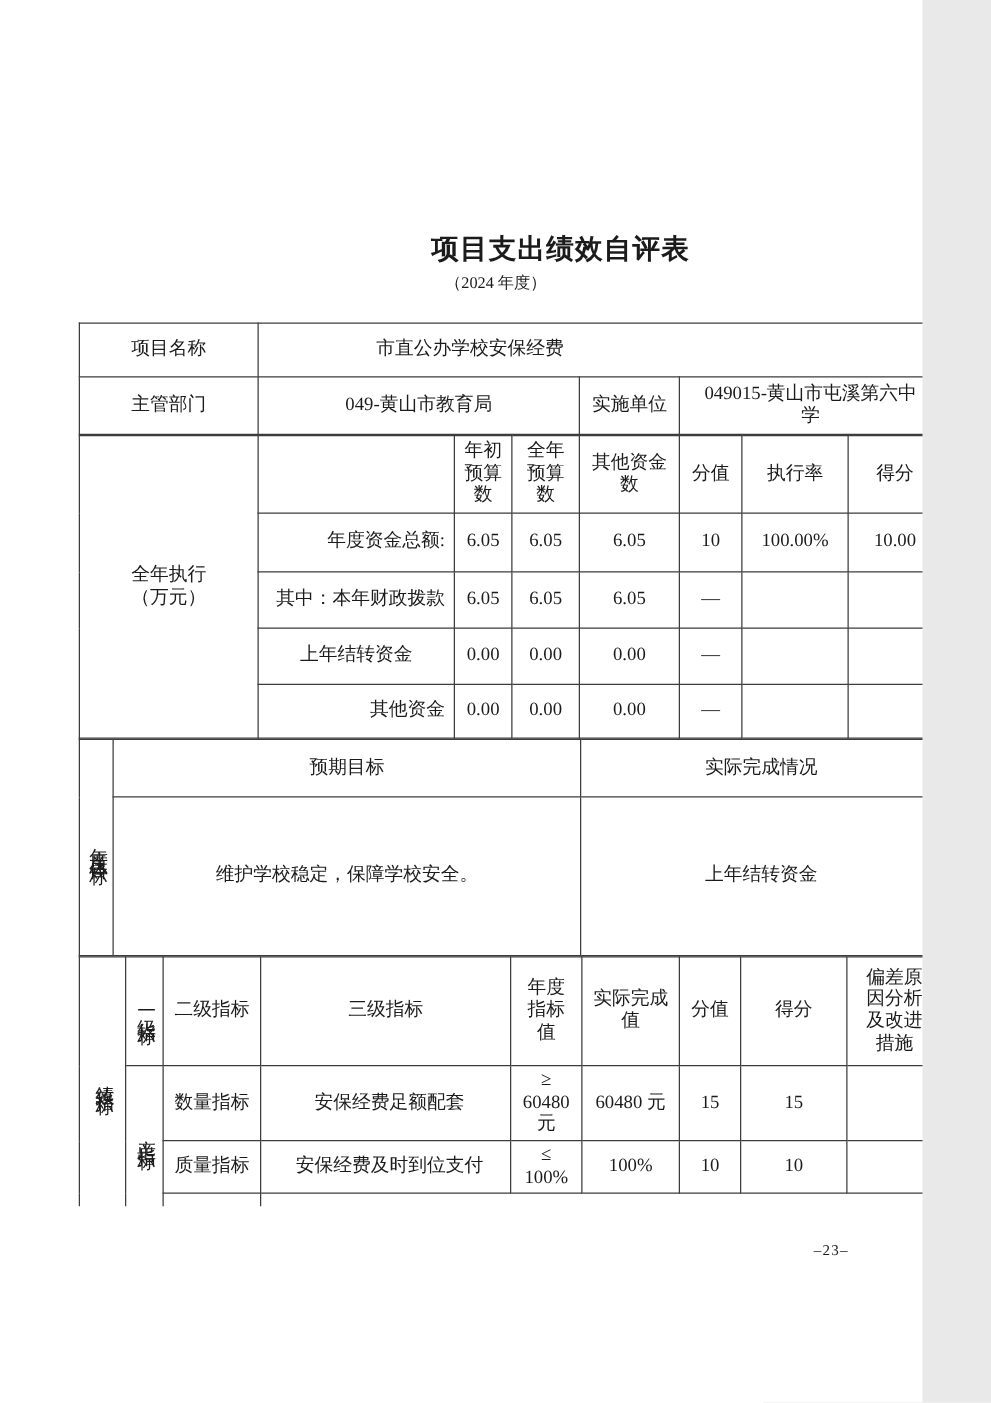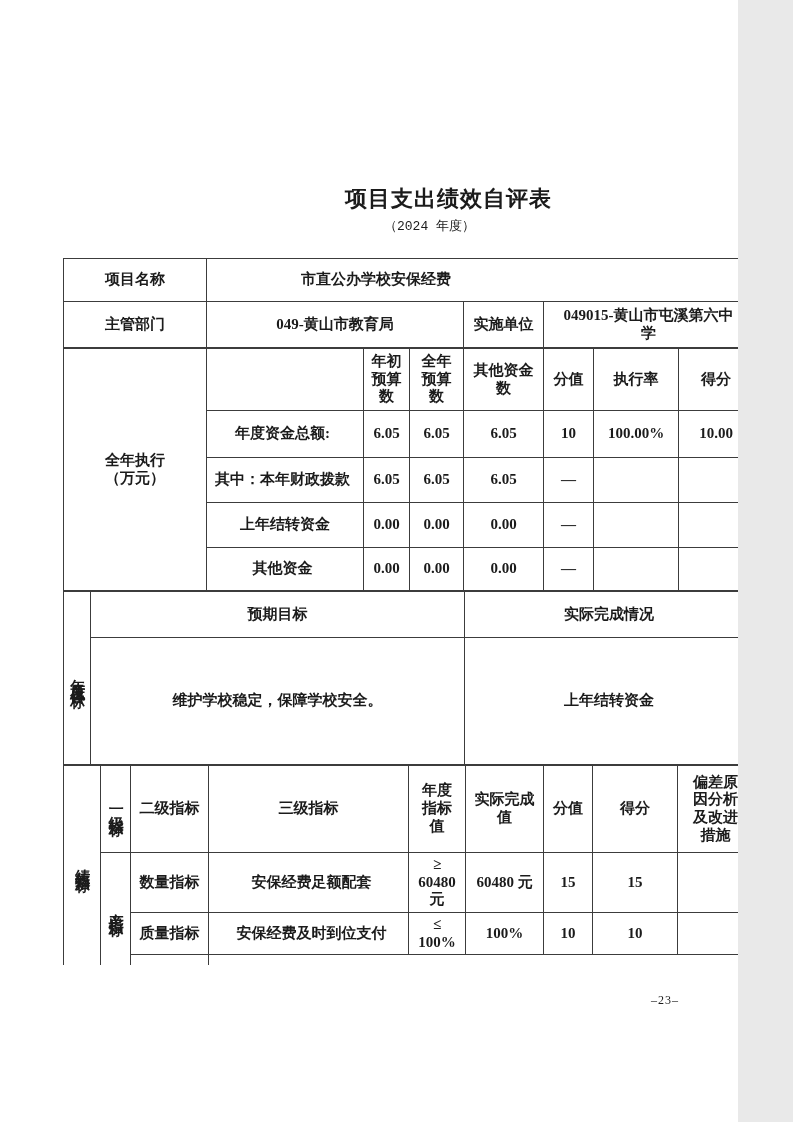--- a/index.html
+++ b/index.html
@@ -10,35 +10,35 @@
     font-family:"Liberation Serif","DejaVu Serif",serif;
     color:#1b1b1b;
     overflow:hidden;
   }
   .doc-title{
     position:absolute;left:345px;top:184px;
     font-size:22px;font-weight:bold;letter-spacing:1px;
     white-space:nowrap;
   }
   .doc-subtitle{
-    position:absolute;left:384px;top:217px;
-    font-size:13px;white-space:nowrap;font-family:Liberation Mono, monospace;
-  }
-  .table-wrap{position:absolute;left:63px;top:258px;width:690px;font-weight:bold;}
+    position:absolute;left:356px;top:217px;
+    font-size:13px;white-space:nowrap;
+  }
+  .table-wrap{position:absolute;left:63px;top:258px;width:690px;}
   table{border-collapse:collapse;table-layout:fixed;width:690px;}
   td{
     border:1px solid #3c3c3c;
     text-align:center;vertical-align:middle;
     font-size:15px;line-height:1.18;
     padding:2px;overflow:hidden;
     word-break:break-all;
   }
   .pre{white-space:pre-line;}
   .left{text-align:center;padding-left:8px;}
-  .right{text-align:center;padding-right:7px;}
+  .right{text-align:right;padding-right:7px;}
   .shift-l{padding-right:210px;}
   .vert{
     writing-mode:vertical-rl;text-orientation:upright;
     letter-spacing:3px;display:inline-block;
     white-space:nowrap;
   }
   
   .stub-side{border-top:none;border-bottom:none;}
   .stub-open{border:none;}
   .no-bottom{border-bottom:none;}

